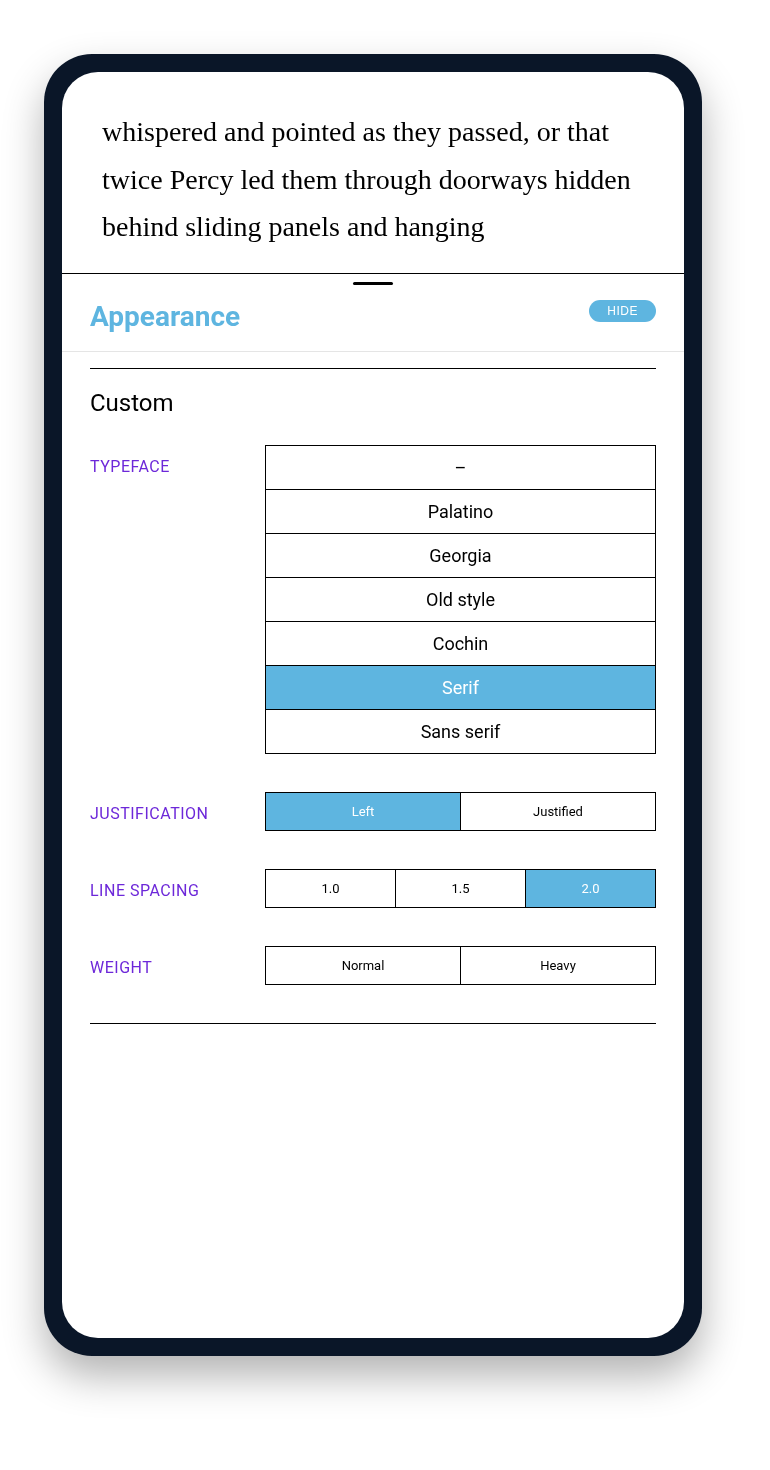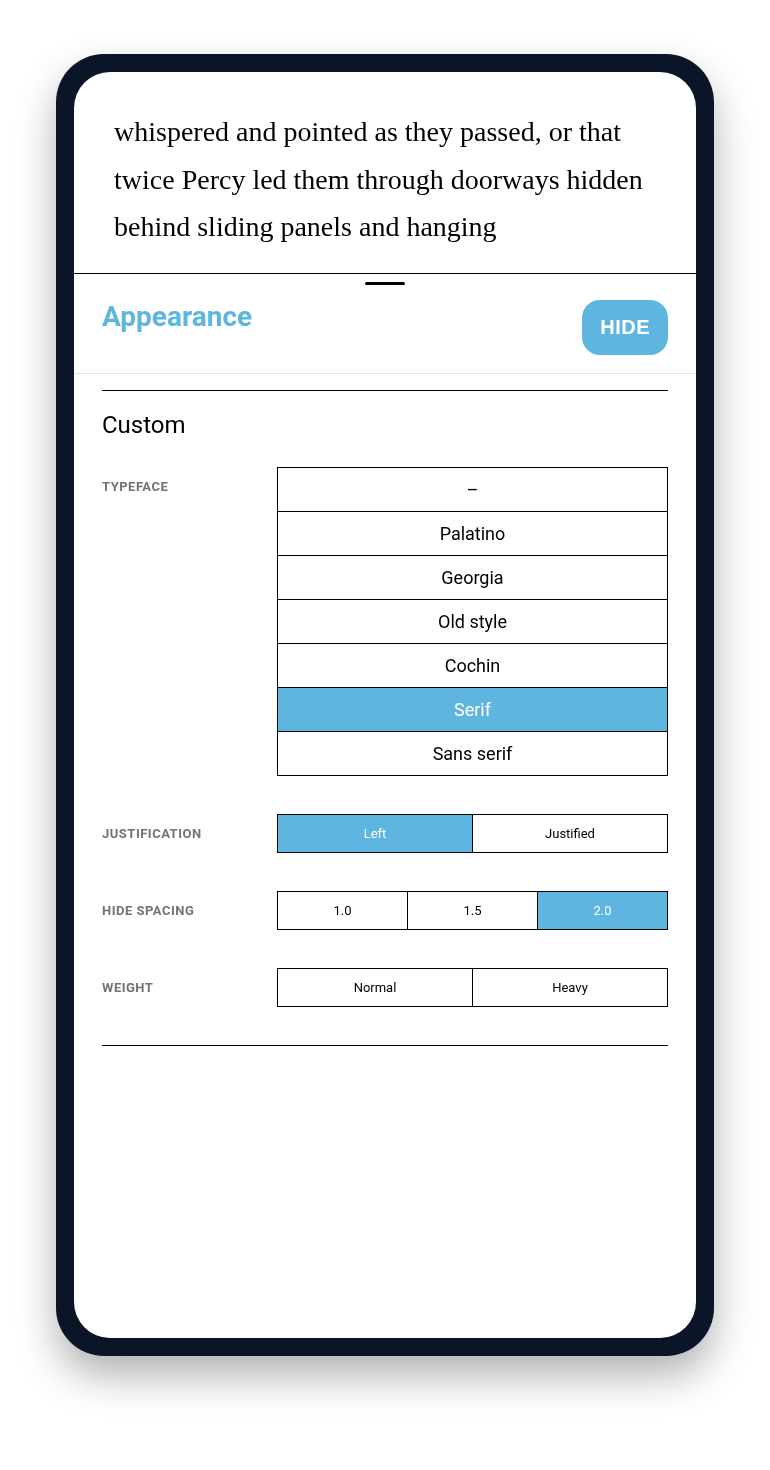--- a/index.html
+++ b/index.html
@@ -10,21 +10,21 @@
     body {
       width: 770px;
       height: 1470px;
       background: #ffffff;
       font-family: -apple-system, BlinkMacSystemFont, "Segoe UI", Roboto, Helvetica, Arial, sans-serif;
       position: relative;
     }
     .device-frame {
       position: absolute;
       top: 54px;
-      left: 56px;
+      left: 44px;
       width: 658px;
       height: 1302px;
       background: #0a1628;
       border-radius: 48px;
       padding: 18px;
       box-shadow: 0 20px 40px rgba(0,0,0,0.3);
     }
     .screen {
       width: 100%;
       height: 100%;
@@ -64,24 +64,24 @@
     .panel-title {
       font-size: 28px;
       font-weight: 700;
       color: #5eb5e0;
       margin-top: 12px;
     }
     .hide-button {
       background: #5eb5e0;
       color: #ffffff;
       border: none;
-      padding: 16px 18px;
+      padding: 4px 18px;
       border-radius: 18px;
-      font-size: 20px;
-      font-weight: 700;
+      font-size: 12px;
+      font-weight: 400;
       letter-spacing: 0.5px;
       margin-top: 12px;
     }
     .panel-body {
       padding: 16px 28px;
       flex: 1;
       overflow-y: auto;
     }
     .top-divider {
       border-top: 1.5px solid #000000;
@@ -93,26 +93,25 @@
       color: #000000;
       margin-bottom: 28px;
     }
     .control-row {
       display: flex;
       align-items: flex-start;
       margin-bottom: 38px;
     }
     .control-label {
       width: 175px;
-      font-size: 13px;
+      font-size: 16px;
       letter-spacing: 0.5px;
-      color: #737373;
+      color: #6d28d9;
       padding-top: 12px;
       flex-shrink: 0;
-      font-weight: bold;
     }
     .control-options {
       flex: 1;
     }
     .typeface-list {
       border: 1px solid #000000;
     }
     .typeface-option {
       text-align: center;
       padding: 11px 0;
@@ -190,21 +189,21 @@
         <div class="control-label">JUSTIFICATION</div>
         <div class="control-options">
           <div class="segment-group">
             <div class="segment-option selected">Left</div>
             <div class="segment-option">Justified</div>
           </div>
         </div>
       </div>
 
       <div class="control-row">
-        <div class="control-label">HIDE SPACING</div>
+        <div class="control-label">LINE SPACING</div>
         <div class="control-options">
           <div class="segment-group">
             <div class="segment-option">1.0</div>
             <div class="segment-option">1.5</div>
             <div class="segment-option selected">2.0</div>
           </div>
         </div>
       </div>
 
       <div class="control-row">

